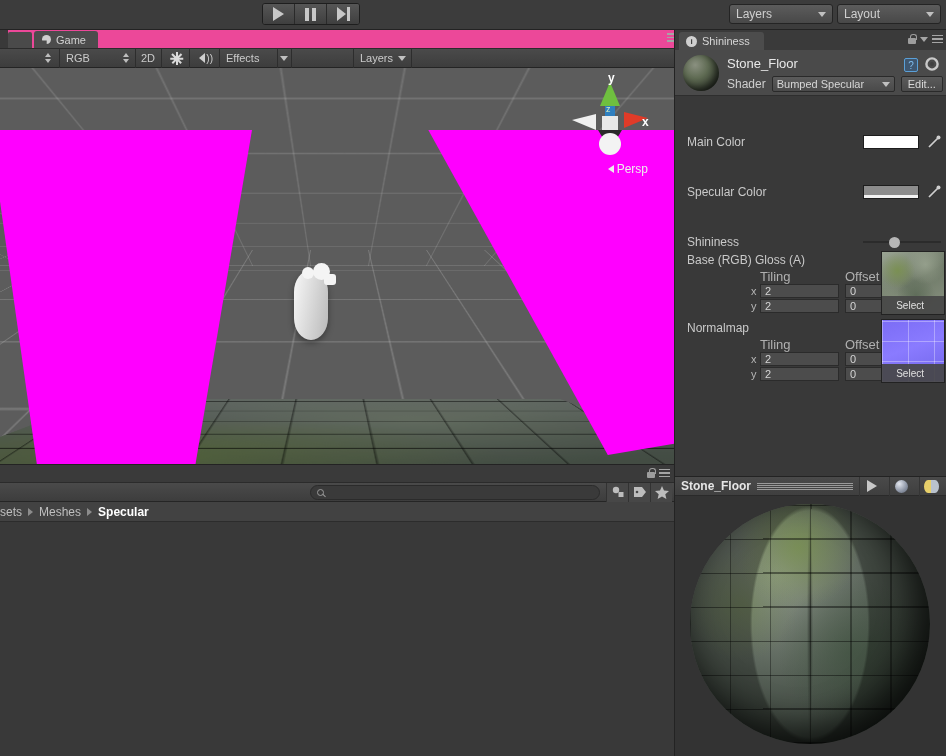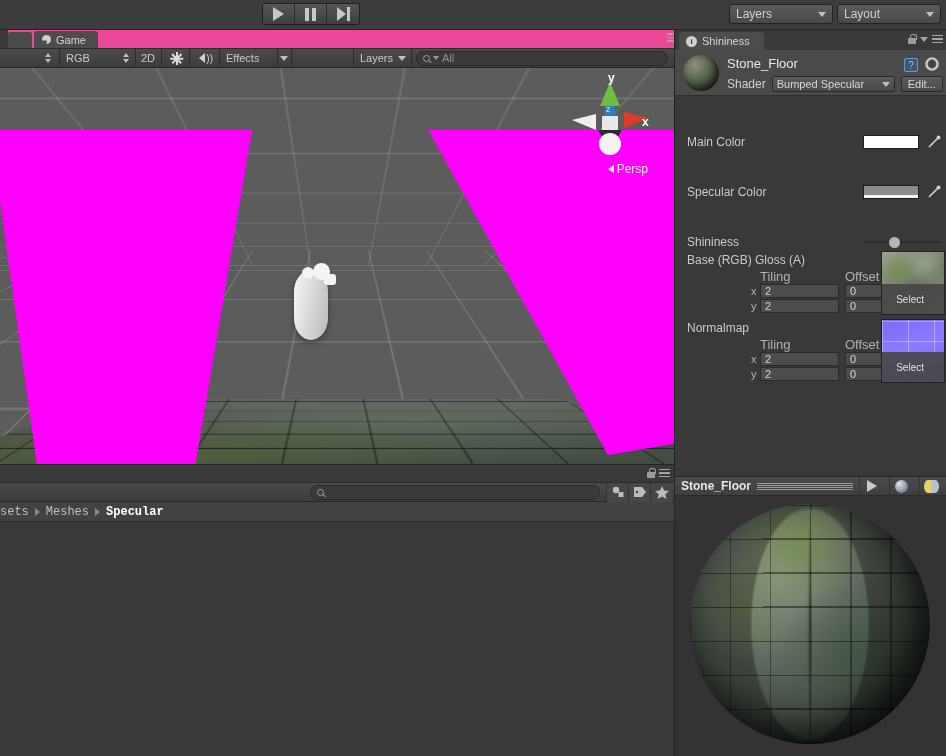--- a/index.html
+++ b/index.html
@@ -143,21 +143,21 @@
   .blob { position: absolute; border-radius: 50%; background: #f4f4f4; }
   .b1 { left: 313px; top: 195px; width: 17px; height: 17px; }
   .b2 { left: 302px; top: 199px; width: 12px; height: 12px; }
   .b3 { left: 324px; top: 206px; width: 12px; height: 11px; border-radius: 3px; }
 
   .gizmo { position: absolute; right: 16px; top: 4px; width: 96px; height: 110px; }
   .persp { position: absolute; right: 10px; top: 90px; color: #ededed; font-size: 12px; display: flex; align-items: center; gap: 3px; }
   .persp .lt { width: 0; height: 0; border-right: 6px solid #ededed; border-top: 4px solid transparent; border-bottom: 4px solid transparent; }
 
   
-  .project-panel { position: absolute; left: 0; top: 464px; width: 674px; height: 292px; background: #0c4a6e; border-top: 1px solid #232323; font-family: Liberation Mono, monospace; }
+  .project-panel { position: absolute; left: 0; top: 464px; width: 674px; height: 292px; background: #0c4a6e; border-top: 1px solid #232323; }
   .pp-tabrow { position: absolute; left: 0; top: 0; width: 100%; height: 17px; background: #3a3a3a; }
   .pp-tabrow .tab-right-icons { top: 3px; }
   .pp-toolbar {
     position: absolute; left: 0; top: 17px; width: 100%; height: 20px;
     background: linear-gradient(180deg,#4a4a4a,#3d3d3d);
     border-top: 1px solid #2b2b2b; border-bottom: 1px solid #252525;
     display: flex; align-items: center; justify-content: flex-end; gap: 0;
   }
   .pp-search { width: 290px; height: 15px; margin-right: 6px; }
   .pp-ic-btn {
@@ -224,21 +224,21 @@
   .tex-hdr { position: absolute; top: 0; color: #b0b0b0; font-size: 13px; }
   .tex-hdr.t { left: 85px; }
   .tex-hdr.o { left: 170px; }
   .axis-lbl { position: absolute; color: #b6b6b6; font-size: 11px; }
   .numfield {
     position: absolute; height: 14px; background: #4c4c4c; border: 1px solid #2b2b2b;
     color: #d4d4d4; font-size: 11px; display: flex; align-items: center; padding-left: 4px;
   }
   .texprev { position: absolute; right: 1px; width: 64px; height: 64px; border: 1px solid #222; overflow: hidden; }
   .texprev .sel {
-    position: absolute; right: 0; bottom: 0; height: 30px; padding: 0 20px;
+    position: absolute; right: 0; bottom: 0; height: 18px; padding: 0 20px;
     background: rgba(70,70,70,.92); color: #e0e0e0; font-size: 10px;
     display: flex; align-items: center;
   }
   .tp-stone {
     position: absolute; inset: 0;
     background:
       radial-gradient(circle at 25% 30%, rgba(120,145,70,.75), transparent 28%),
       radial-gradient(circle at 70% 20%, rgba(160,170,150,.7), transparent 30%),
       radial-gradient(circle at 55% 70%, rgba(90,105,85,.8), transparent 35%),
       radial-gradient(circle at 15% 80%, rgba(150,160,140,.6), transparent 30%),
@@ -371,27 +371,20 @@
         <span>Effects</span>
       </div>
       <div class="gt-cell" style="width:14px;padding:0 3px;">
         <span class="caret-d"></span>
       </div>
       <div class="gt-cell" style="width:62px;border-right:1px solid #2d2d2d;"></div>
       <div class="gt-cell" style="width:58px;justify-content:space-between;">
         <span>Layers</span>
         <span class="caret-d"></span>
       </div>
-      <div style="flex:1;padding:0 6px 0 4px;">
-        <div class="searchpill">
-          <span class="mag"></span>
-          <span class="caret-d" style="border-top-color:#9b9b9b;border-left-width:3px;border-right-width:3px;border-top-width:4px;"></span>
-          <span>All</span>
-        </div>
-      </div>
     </div>
 
     <div class="viewport">
       <div class="sky"></div>
       <div class="grid-up"></div>
       <div class="grid-far"></div>
       <div class="floor"></div>
       <div class="wall wall-l"></div>
       <div class="wall wall-r"></div>
       <div class="capsule"></div>

